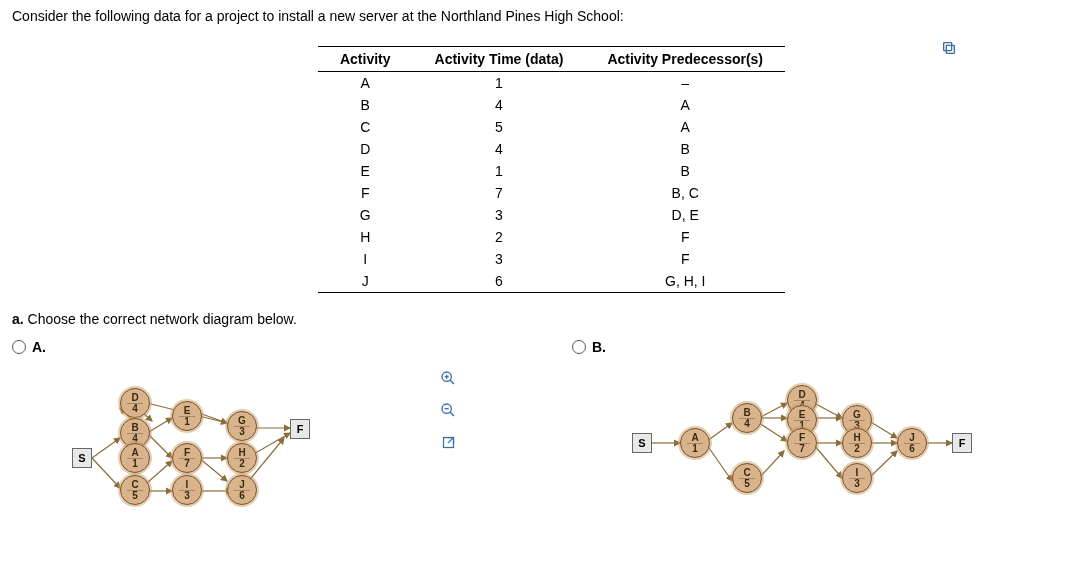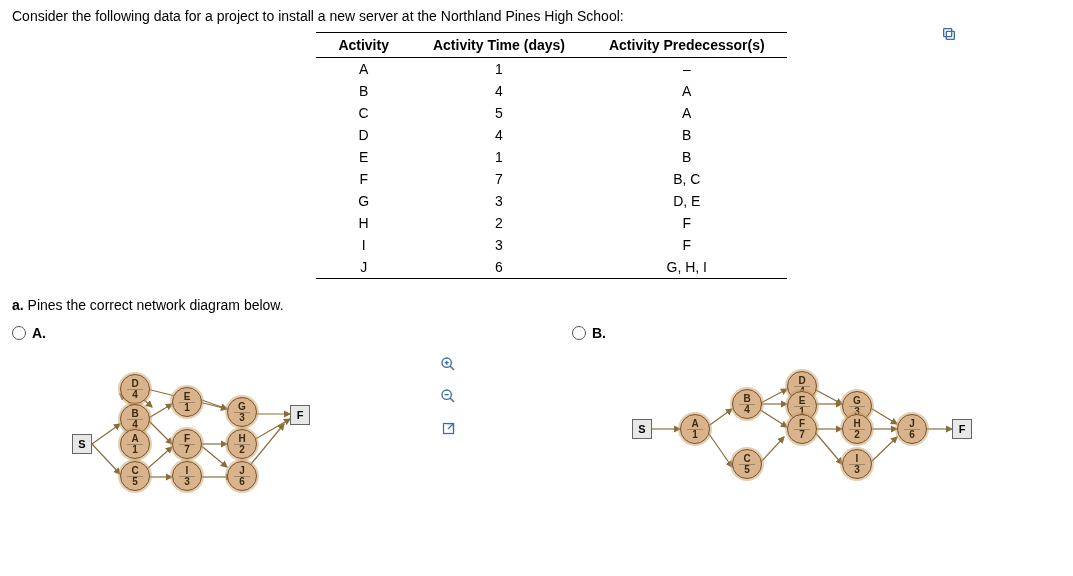--- a/index.html
+++ b/index.html
@@ -6,21 +6,21 @@
   body {
     font-family: Arial, Helvetica, sans-serif;
     font-size: 14px;
     color: #000;
     background: #fff;
     width: 1073px;
     height: 576px;
     position: relative;
     padding: 8px 12px;
   }
-  .prompt { margin-bottom: 8px; }
+  .prompt { margin-bottom: 22px; }
   .table-wrap { display: flex; justify-content: center; position: relative; }
   .data-table { border-collapse: collapse; margin-left: 30px; }
   .data-table th {
     font-weight: bold;
     padding: 4px 22px;
     border-top: 1.5px solid #000;
     border-bottom: 1.5px solid #000;
     text-align: center;
   }
   .data-table td { padding: 3px 22px; text-align: center; }
@@ -94,21 +94,21 @@
   <span class="copy-icon">
     <svg viewBox="0 0 24 24" width="16" height="16" fill="none" stroke="currentColor" stroke-width="2">
         <rect x="8" y="8" width="12" height="12" rx="1"></rect>
         <rect x="4" y="4" width="12" height="12" rx="1"></rect>
       </svg>
   </span>
   <table class="data-table">
     <thead>
         <tr>
       <th>Activity</th>
-      <th>Activity Time (days)</th>
+      <th>Activity Time (data)</th>
       <th>Activity Predecessor(s)</th>
     </tr>
       </thead>
     <tbody id="tbody">
         <tr>
           <td>A</td>
           <td>1</td>
           <td>–</td>
         </tr>
         <tr>
@@ -154,21 +154,21 @@
         <tr>
           <td>J</td>
           <td>6</td>
           <td>G, H, I</td>
         </tr>
       </tbody>
   </table>
 </div>
 
 <div class="sub-q">
-  <span class="bold">a.</span><span> Pines the correct network diagram below.</span>
+  <span class="bold">a.</span><span> Choose the correct network diagram below.</span>
 </div>
 
 <div class="options-row">
 
   <div class="option-cell">
     <div class="opt-label">
       <span class="radio"></span>
       <span class="bold">A.</span>
     </div>
     <div class="diagram-area">

